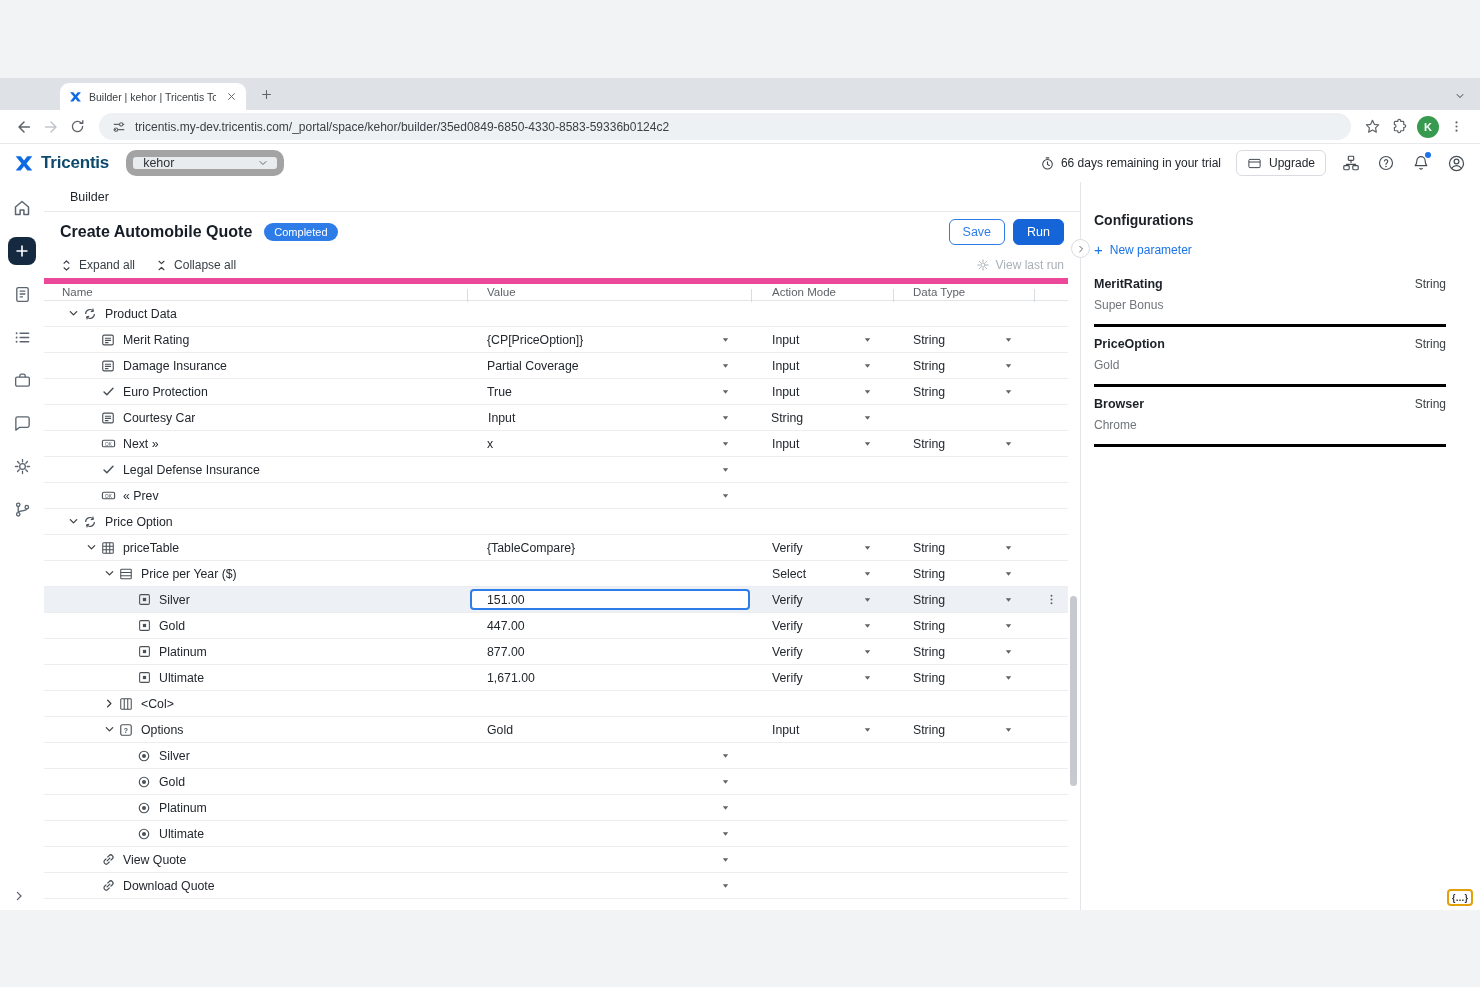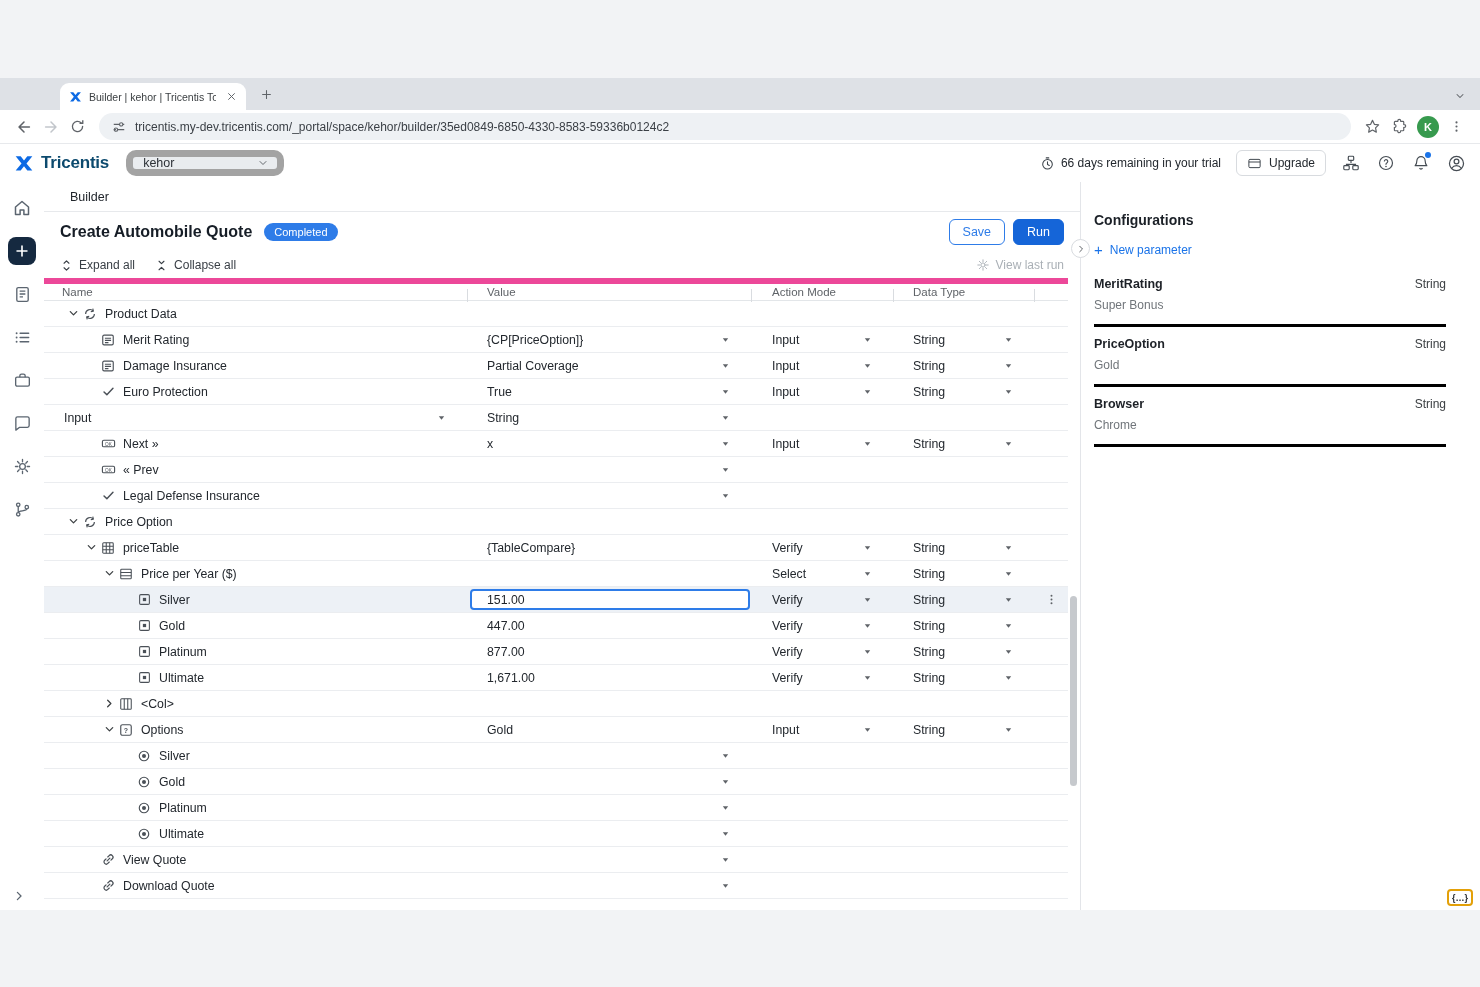--- a/index.html
+++ b/index.html
@@ -478,20 +478,30 @@
                     <span>String</span>
                     <span class="caret">
                       <svg width="9" height="9" viewBox="0 0 10 10">
                         <path d="M2 3.5h6L5 7.5z" fill="#5f6368"></path>
                       </svg>
                     </span>
                   </div>
                   <div class="cell cextra"></div>
                 </div>
                 <div class="trow">
+                  <div class="cell cname" style="padding-left: 38px;">
+                    <span class="exp"></span>
+                    <span class="tico">
+                      <svg width="14" height="14" viewBox="0 0 16 16" fill="none" stroke="currentColor" stroke-width="1.3">
+                        <rect x="2" y="2.5" width="12" height="11" rx="1.5"></rect>
+                        <path d="M4.5 6h7M4.5 8.5h7M4.5 11h4"></path>
+                      </svg>
+                    </span>
+                    <span class="nm">Courtesy Car</span>
+                  </div>
                   <div class="cell caction">
                     <span>Input</span>
                     <span class="caret">
                       <svg width="9" height="9" viewBox="0 0 10 10">
                         <path d="M2 3.5h6L5 7.5z" fill="#5f6368"></path>
                       </svg>
                     </span>
                   </div>
                   <div class="cell ctype">
                     <span>String</span>
@@ -537,47 +547,47 @@
                         <path d="M2 3.5h6L5 7.5z" fill="#5f6368"></path>
                       </svg>
                     </span>
                   </div>
                   <div class="cell cextra"></div>
                 </div>
                 <div class="trow">
                   <div class="cell cname" style="padding-left: 38px;">
                     <span class="exp"></span>
                     <span class="tico">
+                      <svg width="13" height="13" viewBox="0 0 16 16">
+                        <path d="M2.5 8.5l3.5 3.5 7.5-8" fill="none" stroke="currentColor" stroke-width="1.8" stroke-linecap="round" stroke-linejoin="round"></path>
+                      </svg>
+                    </span>
+                    <span class="nm">Legal Defense Insurance</span>
+                  </div>
+                  <div class="cell cvalue">
+                    <span class="caret">
+                      <svg width="9" height="9" viewBox="0 0 10 10">
+                        <path d="M2 3.5h6L5 7.5z" fill="#5f6368"></path>
+                      </svg>
+                    </span>
+                  </div>
+                  <div class="cell caction"></div>
+                  <div class="cell ctype"></div>
+                  <div class="cell cextra"></div>
+                </div>
+                <div class="trow">
+                  <div class="cell cname" style="padding-left: 38px;">
+                    <span class="exp"></span>
+                    <span class="tico">
                       <svg width="15" height="15" viewBox="0 0 16 16">
                         <rect x="1.5" y="4.5" width="13" height="7" rx="1.5" fill="none" stroke="currentColor" stroke-width="1.2"></rect>
                         <text x="8" y="10.2" text-anchor="middle" font-size="5" font-family="Liberation Sans, sans-serif" fill="currentColor">OK</text>
                       </svg>
                     </span>
                     <span class="nm">« Prev</span>
-                  </div>
-                  <div class="cell cvalue">
-                    <span class="caret">
-                      <svg width="9" height="9" viewBox="0 0 10 10">
-                        <path d="M2 3.5h6L5 7.5z" fill="#5f6368"></path>
-                      </svg>
-                    </span>
-                  </div>
-                  <div class="cell caction"></div>
-                  <div class="cell ctype"></div>
-                  <div class="cell cextra"></div>
-                </div>
-                <div class="trow">
-                  <div class="cell cname" style="padding-left: 38px;">
-                    <span class="exp"></span>
-                    <span class="tico">
-                      <svg width="13" height="13" viewBox="0 0 16 16">
-                        <path d="M2.5 8.5l3.5 3.5 7.5-8" fill="none" stroke="currentColor" stroke-width="1.8" stroke-linecap="round" stroke-linejoin="round"></path>
-                      </svg>
-                    </span>
-                    <span class="nm">Legal Defense Insurance</span>
                   </div>
                   <div class="cell cvalue">
                     <span class="caret">
                       <svg width="9" height="9" viewBox="0 0 10 10">
                         <path d="M2 3.5h6L5 7.5z" fill="#5f6368"></path>
                       </svg>
                     </span>
                   </div>
                   <div class="cell caction"></div>
                   <div class="cell ctype"></div>

